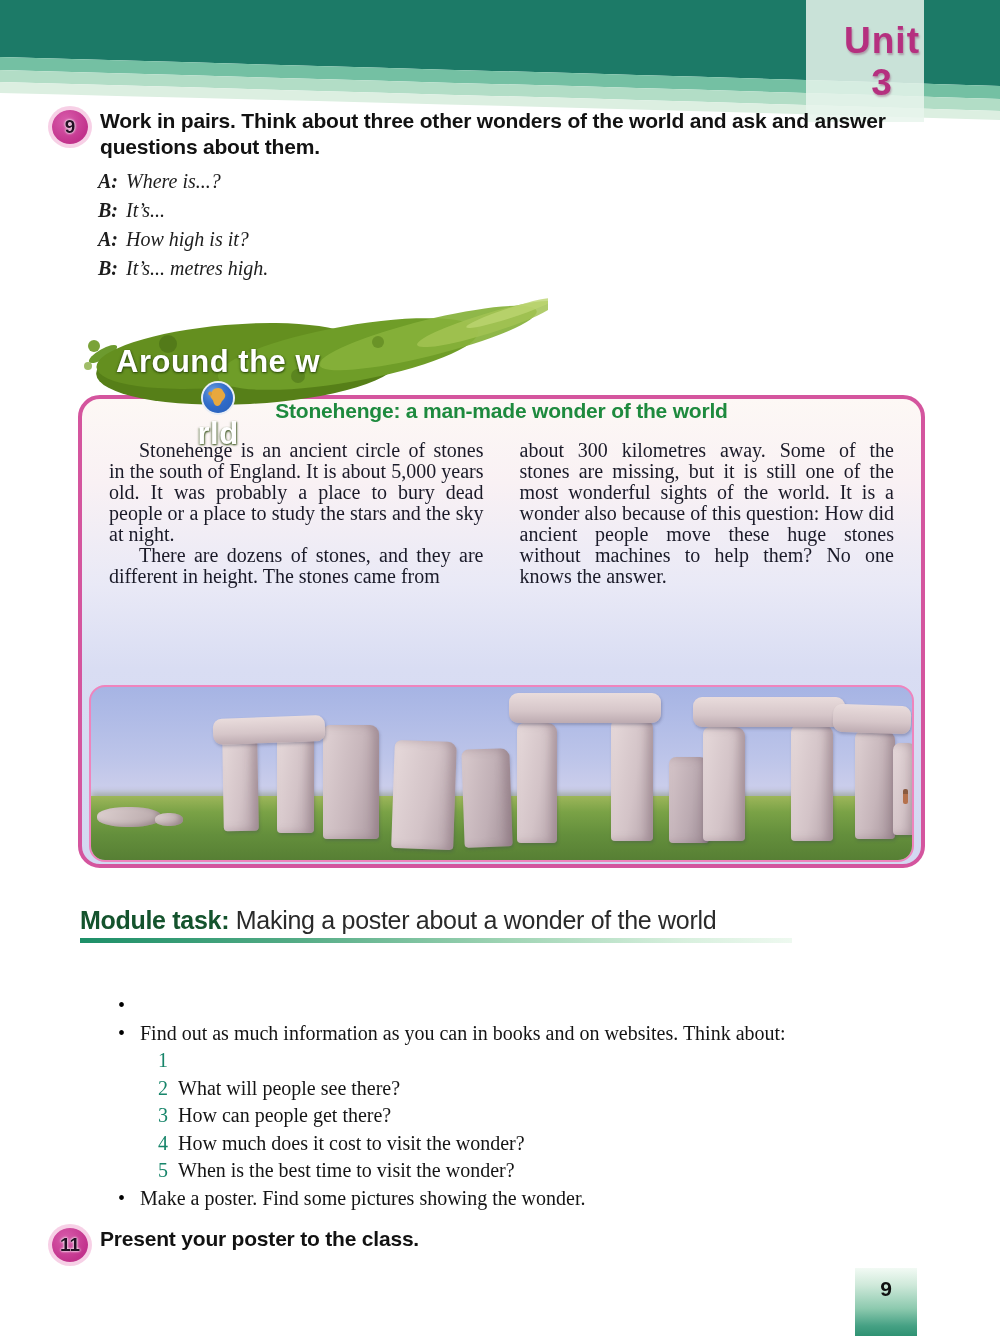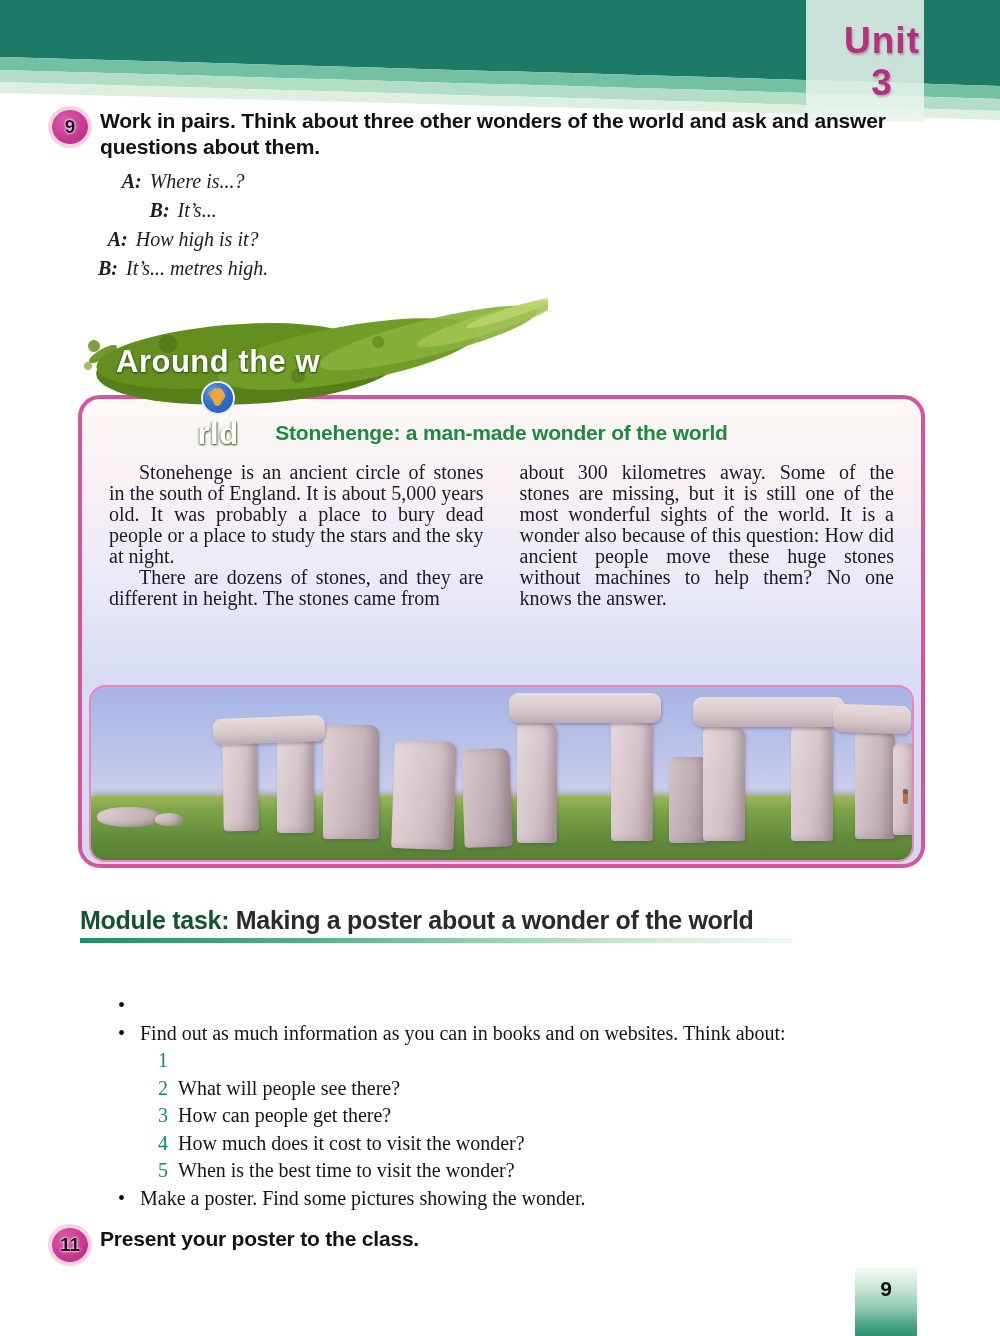--- a/index.html
+++ b/index.html
@@ -24,42 +24,42 @@
     flex:0 0 auto; width:36px; height:34px; border-radius:50%;
     background:radial-gradient(circle at 38% 32%, #d85cab, #c2328c 70%);
     box-shadow:0 0 0 4px rgba(240,170,210,0.55);
     display:flex; align-items:center; justify-content:center;
     font-weight:bold; font-size:19px; color:#231024;
     text-shadow:0 0 2px #ffffff, 0 0 3px #ffffff; margin-top:2px;
   }
   .ex-text { margin-left:12px; font-weight:bold; font-size:21px; line-height:26px; width:840px; letter-spacing:-0.2px; color:#121212; }
 
   
-  .dialogue { position:absolute; left:98px; top:170px; font-family:"Liberation Serif", serif; font-style:italic; font-size:20px; color:#1c1c1c;text-align:center; }
+  .dialogue { position:absolute; left:98px; top:170px; font-family:"Liberation Serif", serif; font-style:italic; font-size:20px; color:#1c1c1c; }
   .dialogue .line { height:29px; }
   .dialogue .speaker { font-weight:bold; margin-right:8px; }
 
   
   .banner { position:absolute; left:78px; top:296px; width:470px; height:118px; z-index:5; }
   .banner-text {
     position:absolute; left:38px; top:48px; z-index:6;
     font-size:31px; font-weight:bold; color:#ffffff; letter-spacing:0.5px;
     text-shadow:1px 1px 2px rgba(40,70,10,0.8), -1px 1px 2px rgba(40,70,10,0.5);
     display:flex; align-items:center;flex-direction:column;
   }
   .globe { display:inline-block; width:36px; height:36px; margin:0 1px; vertical-align:middle; }
 
   
   .reading-box {
     position:absolute; left:78px; top:395px; width:847px; height:473px;
     border:4px solid #d4559e; border-radius:22px;
     background:linear-gradient(180deg,#fdf8f5 0%, #f9f1f4 18%, #e9e9f6 40%, #d9ddf3 58%, #d3d8f1 100%);
     overflow:hidden; z-index:2;
   }
-  .reading-title { margin-top:22px; text-align:center; font-size:21px; font-weight:bold; color:#1e8a3e; letter-spacing:-0.2px; }
+  .reading-title { text-align:center; font-size:21px; font-weight:bold; color:#1e8a3e; letter-spacing:-0.2px; }
   .columns { display:flex; gap:36px; padding:17px 27px 0 27px; }
   .col { flex:1; font-family:"Liberation Serif", serif; font-size:20px; line-height:21px; text-align:justify; color:#1a1a28; }
   .col p.indent { text-indent:30px; }
 
   
   .photo {
     position:absolute; left:7px; top:286px; width:825px; height:177px;
     border:2px solid #ef84bd; border-radius:16px; overflow:hidden;
     background:linear-gradient(180deg,#a6b4e4 0%, #bcc4e9 40%, #d2d2ec 68%, #e2daee 100%);
   }
@@ -70,21 +70,21 @@
     border-radius:7px 9px 4px 4px; box-shadow:inset -6px 0 8px rgba(120,95,105,0.35), 1px 2px 3px rgba(60,60,90,0.25); }
   .lintel { position:absolute; background:linear-gradient(180deg,#e9dcdc 0%, #d6c6c9 60%, #bdabb1 100%);
     border-radius:9px; box-shadow:1px 2px 3px rgba(60,60,90,0.3); z-index:4; }
   .boulder { position:absolute; background:linear-gradient(120deg,#ddd0d0,#b6a6a8); border-radius:45%; box-shadow:inset -4px -2px 5px rgba(110,90,95,0.4); }
   .person { position:absolute; width:5px; height:15px; background:linear-gradient(180deg,#8a5a40 30%, #b5714d 31%); border-radius:2px; }
 
   
   .module-task { position:absolute; left:80px; top:906px; width:800px; }
   .module-task .line1 { font-size:25px; letter-spacing:-0.3px; }
   .mt-label { color:#14532d; font-weight:bold; }
-  .mt-text { color:#2a2a2a; font-weight:700; }
+  .mt-text { color:#2a2a2a; font-weight:400; }
   .mt-underline { margin-top:3px; width:712px; height:5px;
     background:linear-gradient(90deg,#1d8f68 0%, #53ab85 30%, #9fd4b4 60%, #d8f0de 85%, #eef9f0 100%); }
 
   
   .list-block { position:absolute; left:118px; top:994px; font-family:"Liberation Serif", serif; font-size:20px; color:#141414; }
   .bullet-row { display:flex; height:27.5px; align-items:baseline; }
   .bullet-dot { width:22px; font-size:20px; color:#000; }
   .q-rows { margin-left:40px; }
   .q-row { display:flex; height:27.5px; align-items:baseline; }
   .q-num { width:20px; color:#17856a; font-family:"Liberation Serif", serif; }

